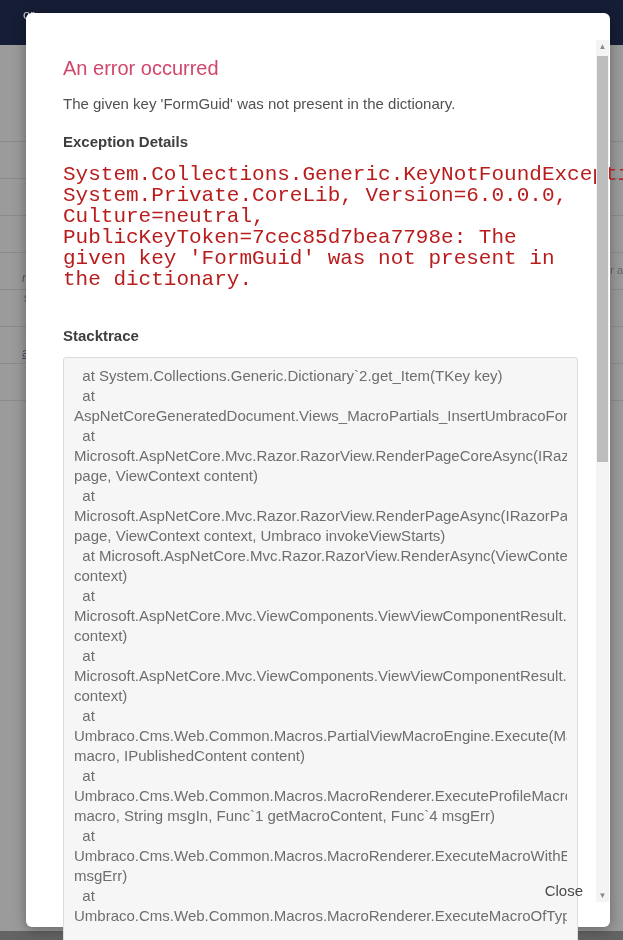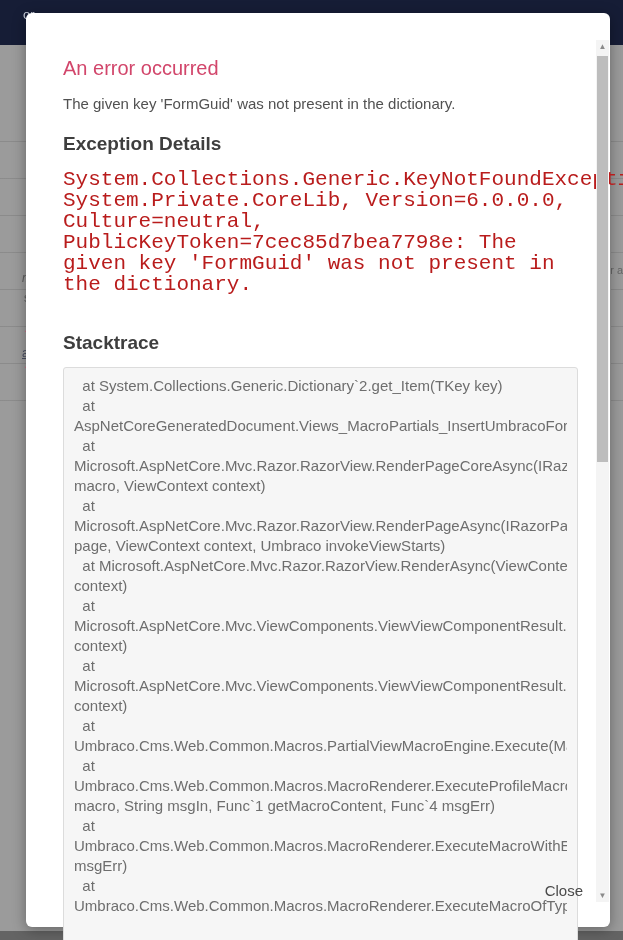--- a/index.html
+++ b/index.html
@@ -50,21 +50,21 @@
   .modal-body { padding: 44px 32px 0 37px; }
 
   .error-title {
     font-size: 20px; font-weight: 400; color: #d2466b;
     margin-bottom: 13px;
   }
   .error-message {
     font-size: 15px; color: #515151; line-height: 21px; margin-bottom: 19px;
   }
   .section-heading {
-    font-size: 19px; font-weight: 700; color: #3e3e3e; margin-bottom: 14px;
+    font-size: 15px; font-weight: 700; color: #3e3e3e; margin-bottom: 14px;
   }
   .exception-text {
     font-size: 21px; color: #b91c1c; line-height: 21px; margin-bottom: 37px; font-family: Liberation Mono, monospace;
   }
   .stack-heading { margin-bottom: 13px; }
   .stack-box {
     height: 712px; overflow: hidden;
     background: #f6f6f6; border: 1px solid #dcdcdc; border-radius: 3px;
     padding: 8px 10px;
   }
@@ -124,34 +124,35 @@
     <h3 class="section-heading">Exception Details</h3>
     <p class="exception-text">System.Collections.Generic.KeyNotFoundException, System.Private.CoreLib, Version=6.0.0.0, Culture=neutral, PublicKeyToken=7cec85d7bea7798e: The given key 'FormGuid' was not present in the dictionary.</p>
 
     <h3 class="section-heading stack-heading">Stacktrace</h3>
     <div class="stack-box">
         <div>  at System.Collections.Generic.Dictionary`2.get_Item(TKey key)</div>
         <div>  at</div>
         <div>AspNetCoreGeneratedDocument.Views_MacroPartials_InsertUmbracoFormWithTheme_cshtml.ExecuteAsync()</div>
         <div>  at</div>
         <div>Microsoft.AspNetCore.Mvc.Razor.RazorView.RenderPageCoreAsync(IRazorPage</div>
-        <div>macro, ViewContext context)</div>
+        <div>page, ViewContext content)</div>
         <div>  at</div>
         <div>Microsoft.AspNetCore.Mvc.Razor.RazorView.RenderPageAsync(IRazorPage</div>
         <div>page, ViewContext context, Umbraco invokeViewStarts)</div>
         <div>  at Microsoft.AspNetCore.Mvc.Razor.RazorView.RenderAsync(ViewContext</div>
         <div>context)</div>
         <div>  at</div>
         <div>Microsoft.AspNetCore.Mvc.ViewComponents.ViewViewComponentResult.ExecuteAsync(ViewComponentContext</div>
         <div>context)</div>
         <div>  at</div>
         <div>Microsoft.AspNetCore.Mvc.ViewComponents.ViewViewComponentResult.ExecuteAsync(ViewComponentContext</div>
         <div>context)</div>
         <div>  at</div>
         <div>Umbraco.Cms.Web.Common.Macros.PartialViewMacroEngine.Execute(MacroModel</div>
+        <div>macro, IPublishedContent content)</div>
         <div>  at</div>
         <div>Umbraco.Cms.Web.Common.Macros.MacroRenderer.ExecuteProfileMacroWithErrorWrapper(MacroModel</div>
         <div>macro, String msgIn, Func`1 getMacroContent, Func`4 msgErr)</div>
         <div>  at</div>
         <div>Umbraco.Cms.Web.Common.Macros.MacroRenderer.ExecuteMacroWithErrorWrapper(MacroModel</div>
         <div>msgErr)</div>
         <div>  at</div>
         <div>Umbraco.Cms.Web.Common.Macros.MacroRenderer.ExecuteMacroOfType(MacroModel</div>
       </div>
   </div>

